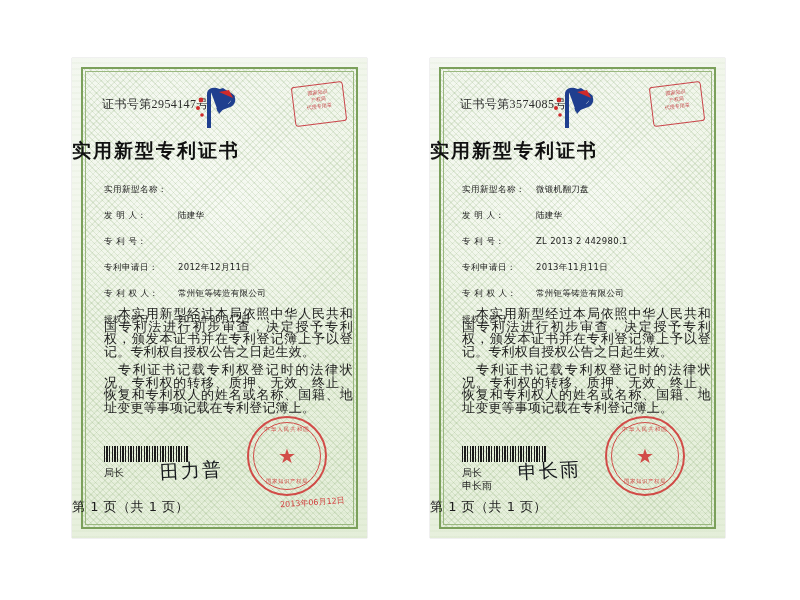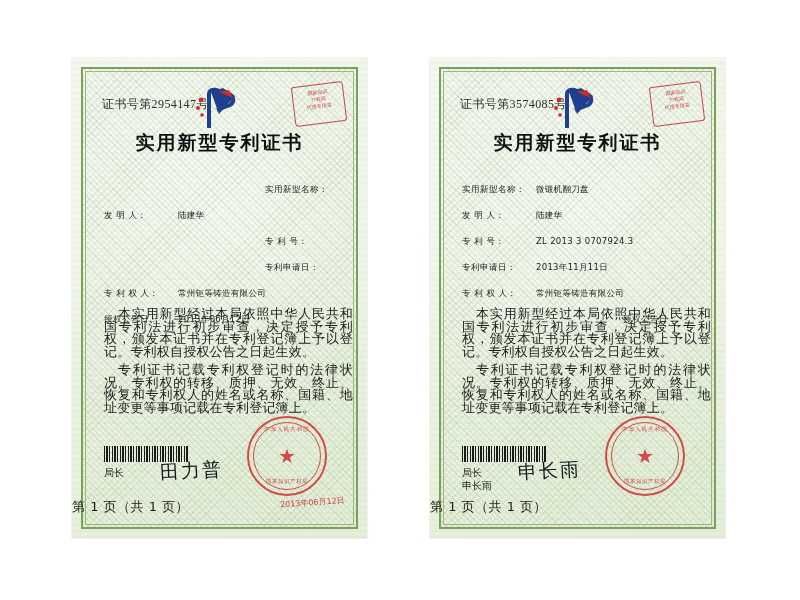--- a/index.html
+++ b/index.html
@@ -94,22 +94,21 @@
     padding-top: 4px;
     box-sizing: border-box;
     transform: rotate(-7deg);
     opacity: 0.85;
   }
   .top-seal div { white-space: nowrap; }
 
   .cert-title {
     position: absolute;
     left: 0; right: 0;
-    top: 72px;
-    text-align: center;
+    top: 80px;
     font-family: "DejaVu Sans", sans-serif;
     font-size: 19px;
     font-weight: bold;
     color: #111;
     letter-spacing: 2px;
   }
 
   .fields {
     position: absolute;
     left: 32px;
@@ -117,21 +116,20 @@
     top: 124px;
     font-size: 8.5px;
     color: #1c1c1c;
     line-height: 14px;
   }
   .field-row {
     display: flex;
     align-items: baseline;
     margin-bottom: 12px;
     white-space: nowrap;
-    justify-content: flex-end;
   }
   .field-label {
     width: 74px;
     flex: 0 0 74px;
     letter-spacing: 0.5px;
   }
   .field-value {
     flex: 1 1 auto;
     letter-spacing: 0.3px;
   }
@@ -278,20 +276,21 @@
       </div>
       <div class="field-row">
         <span class="field-label">发 明 人：</span>
         <span class="field-value">陆建华</span>
       </div>
       <div class="field-row">
         <span class="field-label">专 利 号：</span>
       </div>
       <div class="field-row">
         <span class="field-label">专利申请日：</span>
+        <span class="field-value">2012年12月11日</span>
       </div>
       <div class="field-row">
         <span class="field-label">专 利 权 人：</span>
         <span class="field-value">常州钜等铸造有限公司</span>
       </div>
       <div class="field-row">
         <span class="field-label">授权公告日：</span>
         <span class="field-value">2013年06月12日</span>
       </div>
     </div>
@@ -348,21 +347,21 @@
       <div class="field-row">
         <span class="field-label">实用新型名称：</span>
         <span class="field-value">微锻机翻刀盘</span>
       </div>
       <div class="field-row">
         <span class="field-label">发 明 人：</span>
         <span class="field-value">陆建华</span>
       </div>
       <div class="field-row">
         <span class="field-label">专 利 号：</span>
-        <span class="field-value">ZL 2013 3 0707924.3</span>
+        <span class="field-value">ZL 2013 2 442980.1</span>
       </div>
       <div class="field-row">
         <span class="field-label">专利申请日：</span>
         <span class="field-value">2013年11月11日</span>
       </div>
       <div class="field-row">
         <span class="field-label">专 利 权 人：</span>
         <span class="field-value">常州钜等铸造有限公司</span>
       </div>
       <div class="field-row">

